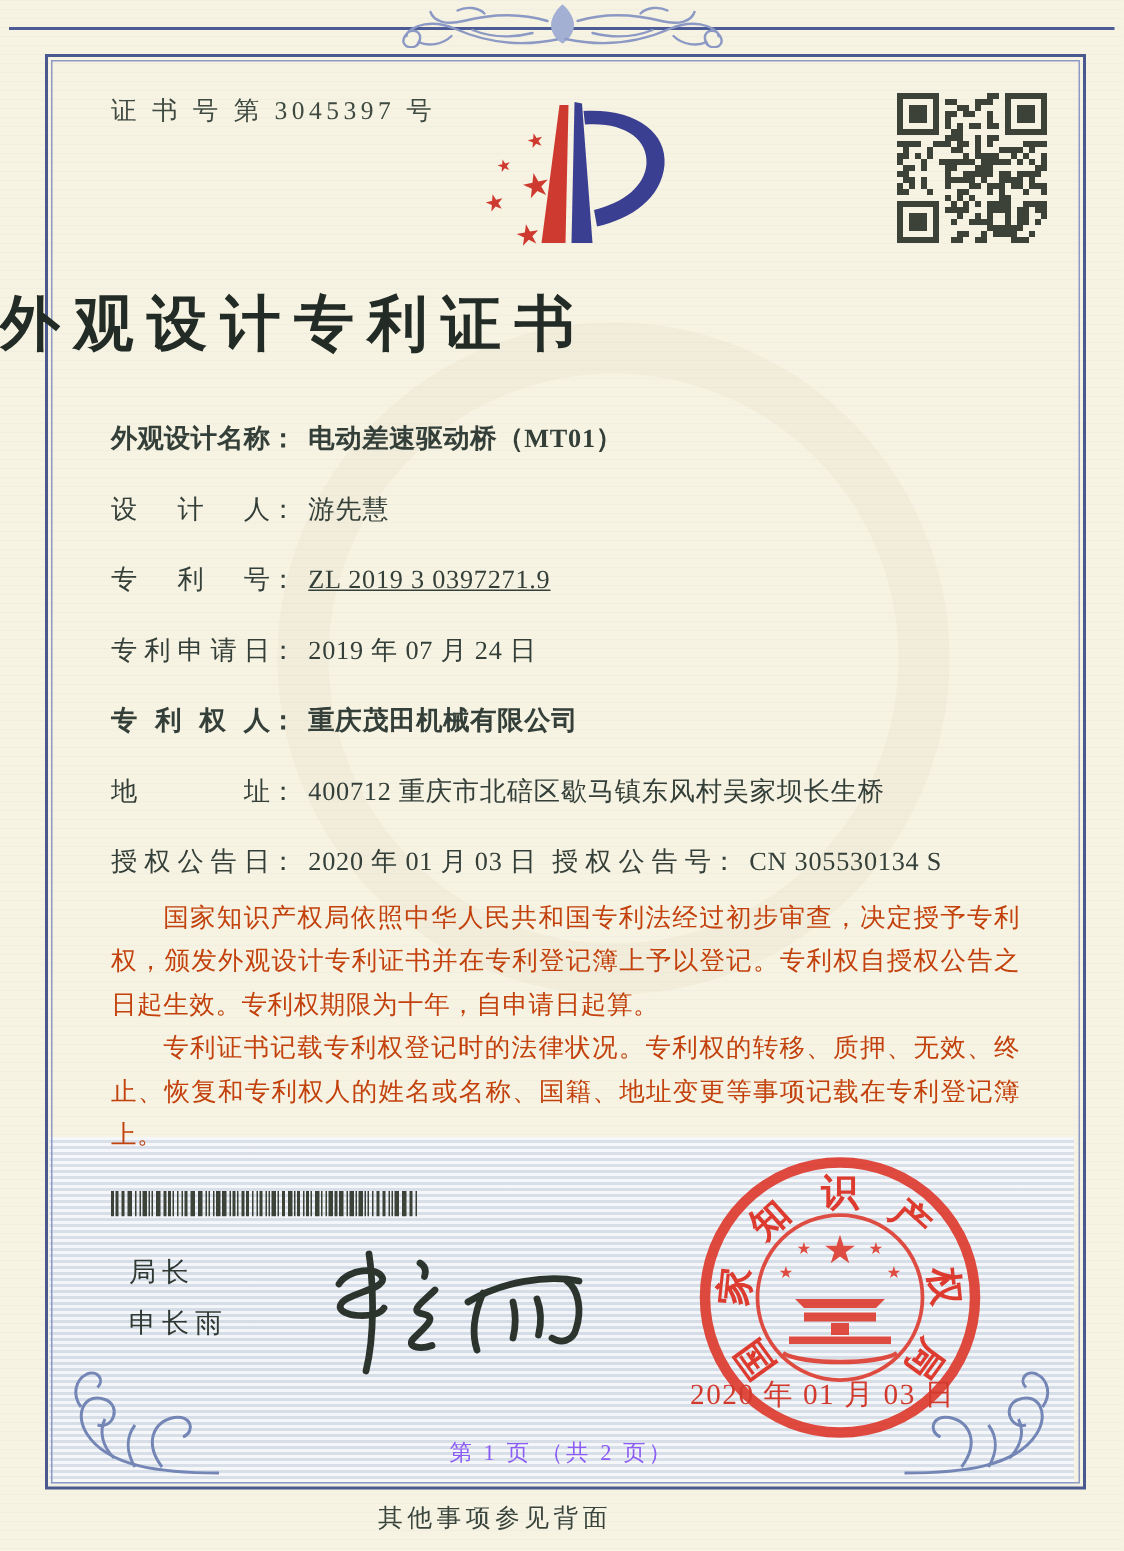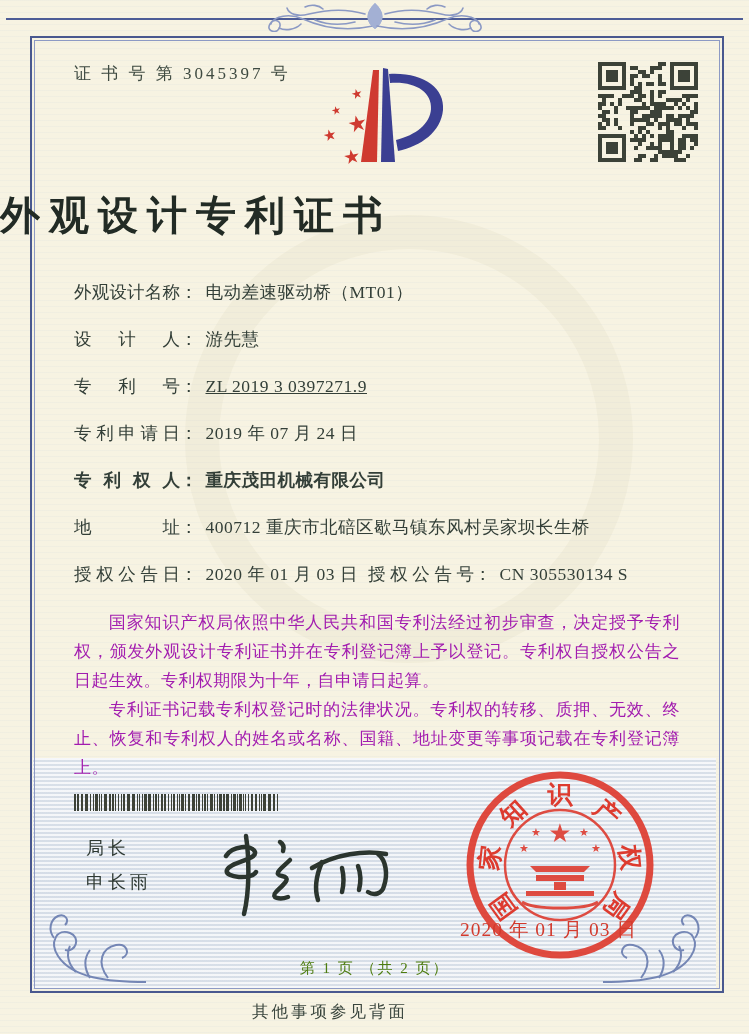--- a/index.html
+++ b/index.html
@@ -29,31 +29,31 @@
 
   .title{left:0;top:188px;width:622px;text-align:left;font-size:40px;font-weight:600;
          letter-spacing:9px;color:#222b25;}
 
   .row{left:74px;width:620px;height:26px;font-size:17.5px;color:#333f38;white-space:nowrap;}
   .flabel{display:inline-block;width:106px;text-align:justify;text-align-last:justify;vertical-align:top;}
   .colon{display:inline-block;margin-right:8px;}
   .fvalue{letter-spacing:.5px;}
   .row2{left:368px;width:330px;height:26px;font-size:17.5px;color:#333f38;white-space:nowrap;}
 
-  .paras{left:74px;top:597px;width:606px;font-size:17px;line-height:29px;color:#a21caf;
-         text-align:justify;letter-spacing:.4px;margin-top:11px;}
+  .paras{left:74px;top:597px;width:606px;font-size:17px;line-height:29px;color:#c2410c;
+         text-align:justify;letter-spacing:.4px;}
   .paras p{margin:0;text-indent:2.05em;}
 
   .signer-title{left:86px;top:836px;font-size:18px;letter-spacing:4px;color:#2e3933;font-weight:500;}
   .signer-name{left:86px;top:870px;font-size:18px;letter-spacing:4px;color:#2e3933;font-weight:500;}
 
   .seal-date{left:460px;top:916px;width:180px;font-size:19.5px;color:#d23a2d;
              letter-spacing:1px;white-space:nowrap;font-weight:500;}
 
-  .page-ind{left:0;top:959px;width:749px;text-align:center;font-size:15px;letter-spacing:2px;color:#4d7c0f;}
+  .page-ind{left:0;top:959px;width:749px;text-align:center;font-size:15px;letter-spacing:2px;color:#8b5cf6;}
   .back-note{left:0;top:1001px;width:660px;text-align:center;font-size:16.5px;letter-spacing:3px;color:#38443c;}
 </style>
 </head>
 <body>
 
 <div class="abs texture"></div>
 <div class="abs lower-band"></div>
 <div class="abs watermark"></div>
 
 <div class="abs top-line"></div>
@@ -326,21 +326,21 @@
     <rect x="72" y="0" width="28" height="28" fill="#3c4238"></rect>
     <rect x="76" y="4" width="20" height="20" fill="#f7f3e2"></rect>
     <rect x="80" y="8" width="12" height="12" fill="#3c4238"></rect>
     <rect x="0" y="72" width="28" height="28" fill="#3c4238"></rect>
     <rect x="4" y="76" width="20" height="20" fill="#f7f3e2"></rect>
     <rect x="8" y="80" width="12" height="12" fill="#3c4238"></rect>
   </svg>
 
 <div class="abs title serif">外观设计专利证书</div>
 
-<div class="abs row serif" style="top:280px;">
+<div class="abs row serif" style="top:280px;font-weight:bold;">
   <span class="flabel">外观设计名称</span><span class="colon">：</span><span class="fvalue">电动差速驱动桥（MT01）</span>
 </div>
 <div class="abs row serif" style="top:327px;">
   <span class="flabel">设计人</span><span class="colon">：</span><span class="fvalue">游先慧</span>
 </div>
 <div class="abs row serif" style="top:374px;text-decoration:underline;">
   <span class="flabel">专利号</span><span class="colon">：</span><span class="fvalue">ZL 2019 3 0397271.9</span>
 </div>
 <div class="abs row serif" style="top:421px;">
   <span class="flabel">专利申请日</span><span class="colon">：</span><span class="fvalue">2019 年 07 月 24 日</span>

